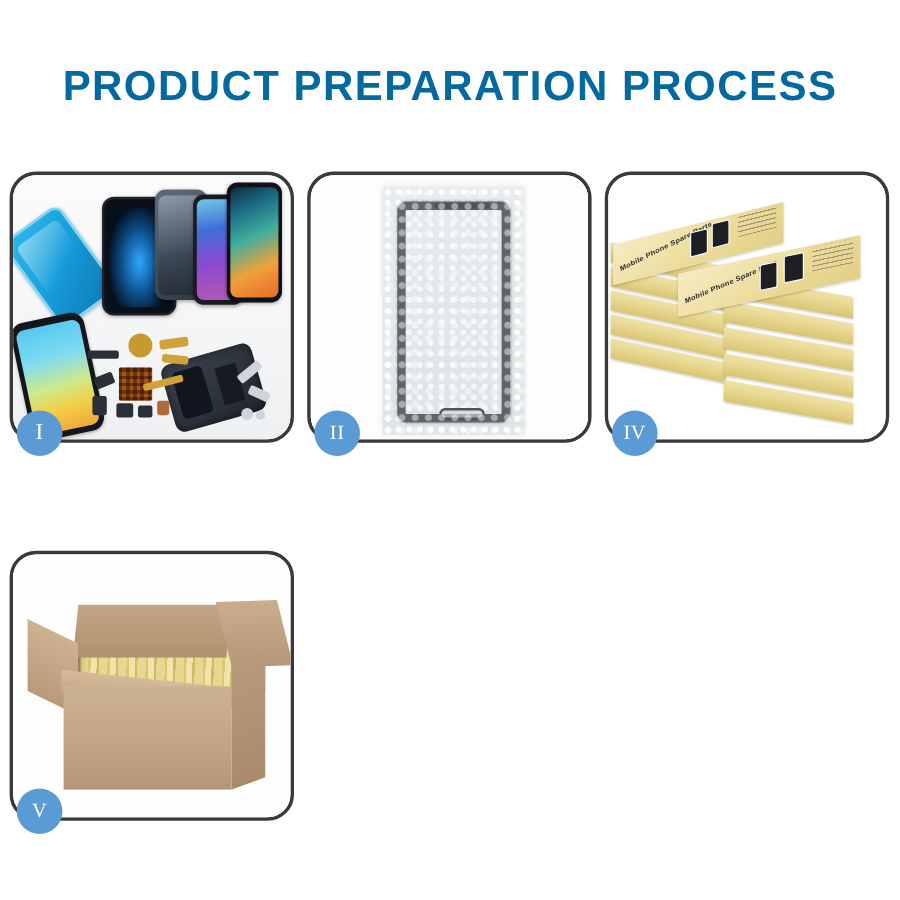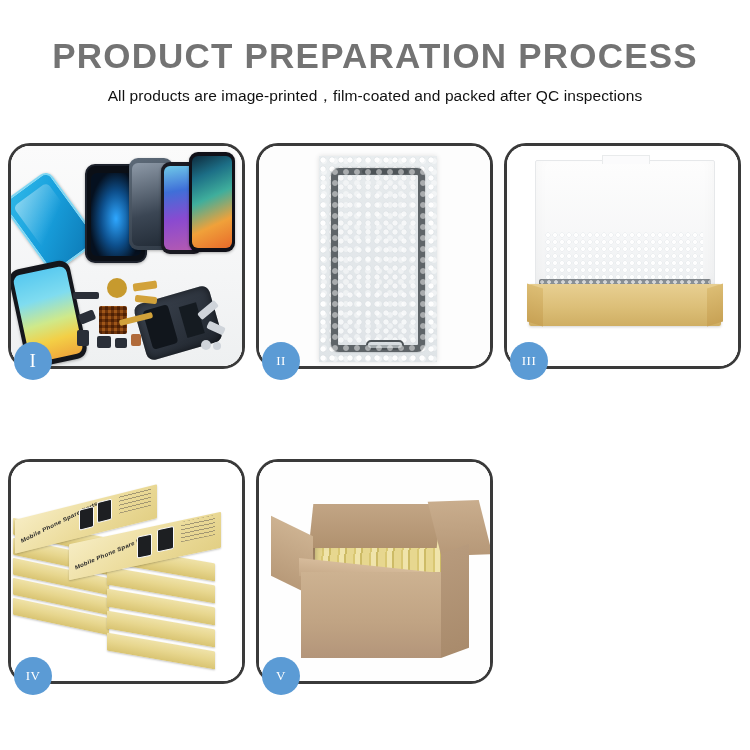--- a/index.html
+++ b/index.html
@@ -19,27 +19,27 @@
 
   
   #header {
     position: absolute;
     left: 0;
     top: 0;
     width: 750px;
     text-align: center;
   }
   #page-title {
-    margin: 0;
+    margin: 16px;
     padding-top: 38px;
     font-size: 35px;
     font-weight: 700;
     letter-spacing: 1.2px;
     line-height: 1.05;
-    color: #737373;
+    color: #0369a1;
     white-space: nowrap;
   }
   #page-subtitle {
     margin: 0;
     padding-top: 11px;
     font-size: 15.5px;
     font-weight: 400;
     letter-spacing: 0.1px;
     color: #111111;
     white-space: nowrap;
@@ -85,21 +85,21 @@
     background: #5b9bd5;
     color: #ffffff;
     font-family: "Liberation Serif", serif;
     font-size: 19px;
     line-height: 38px;
     text-align: center;
     letter-spacing: 0.5px;
     z-index: 8;
     transform: translateY(14px);
   }
-  .badge.wide { font-size: 13px; text-align: center; }
+  .badge.wide { font-size: 17px; text-align: center; }
 
   
   .art { position: absolute; }
 
   
   .p1-bg { left:0; top:0; right:0; bottom:0; background: linear-gradient(180deg,#fbfbfb 0%, #f4f5f6 60%, #eef0f1 100%); }
   .phone {
     position: absolute;
     border-radius: 9px;
     box-shadow: 0 1px 3px rgba(0,0,0,.3);
@@ -392,21 +392,20 @@
   .c6-shadow {
     left: 30px; top: 176px; width: 176px; height: 14px;
     background: radial-gradient(ellipse at 50% 40%, rgba(0,0,0,.12), rgba(0,0,0,0) 72%);
   }
 </style>
 </head>
 <body>
 
 <div id="header">
   <h1 id="page-title">PRODUCT PREPARATION PROCESS</h1>
-  <p id="page-subtitle">All products are image-printed，film-coated and packed after QC inspections</p>
 </div>
 
 <div id="panel-grid">
 
   <div class="panel">
     <div class="panel-photo">
       <div class="art p1-bg"></div>
 
       <div class="art phone ph-a"></div>
       <div class="art phone ph-b"></div>
@@ -438,30 +437,20 @@
   <div class="panel">
     <div class="panel-photo">
       <div class="art p2-bg"></div>
       <div class="art bubble-sheet"></div>
       <div class="art screen-dark"></div>
       <div class="art bubble-overlay"></div>
     </div>
     <div class="badge wide">II</div>
   </div>
 
-  <div class="panel">
-    <div class="panel-photo">
-      <div class="art p3-bg"></div>
-      <div class="art lid-white"></div>
-      <div class="art foam-in"></div>
-      <div class="art tray-screen"></div>
-      <div class="art kraft-tray"></div>
-    </div>
-    <div class="badge wide">III</div>
-  </div>
 
   <div class="panel">
     <div class="panel-photo">
       <div class="art p4-bg"></div>
       <div class="art stack">
 
         <div class="ybox" style="left:2px;  top:66px;  width:96px; height:17px; transform:skewY(12deg);"></div>
         <div class="ybox" style="left:2px;  top:86px;  width:96px; height:17px; transform:skewY(12deg);"></div>
         <div class="ybox" style="left:2px;  top:106px; width:96px; height:17px; transform:skewY(12deg);"></div>
         <div class="ybox" style="left:2px;  top:126px; width:96px; height:17px; transform:skewY(12deg);"></div>

